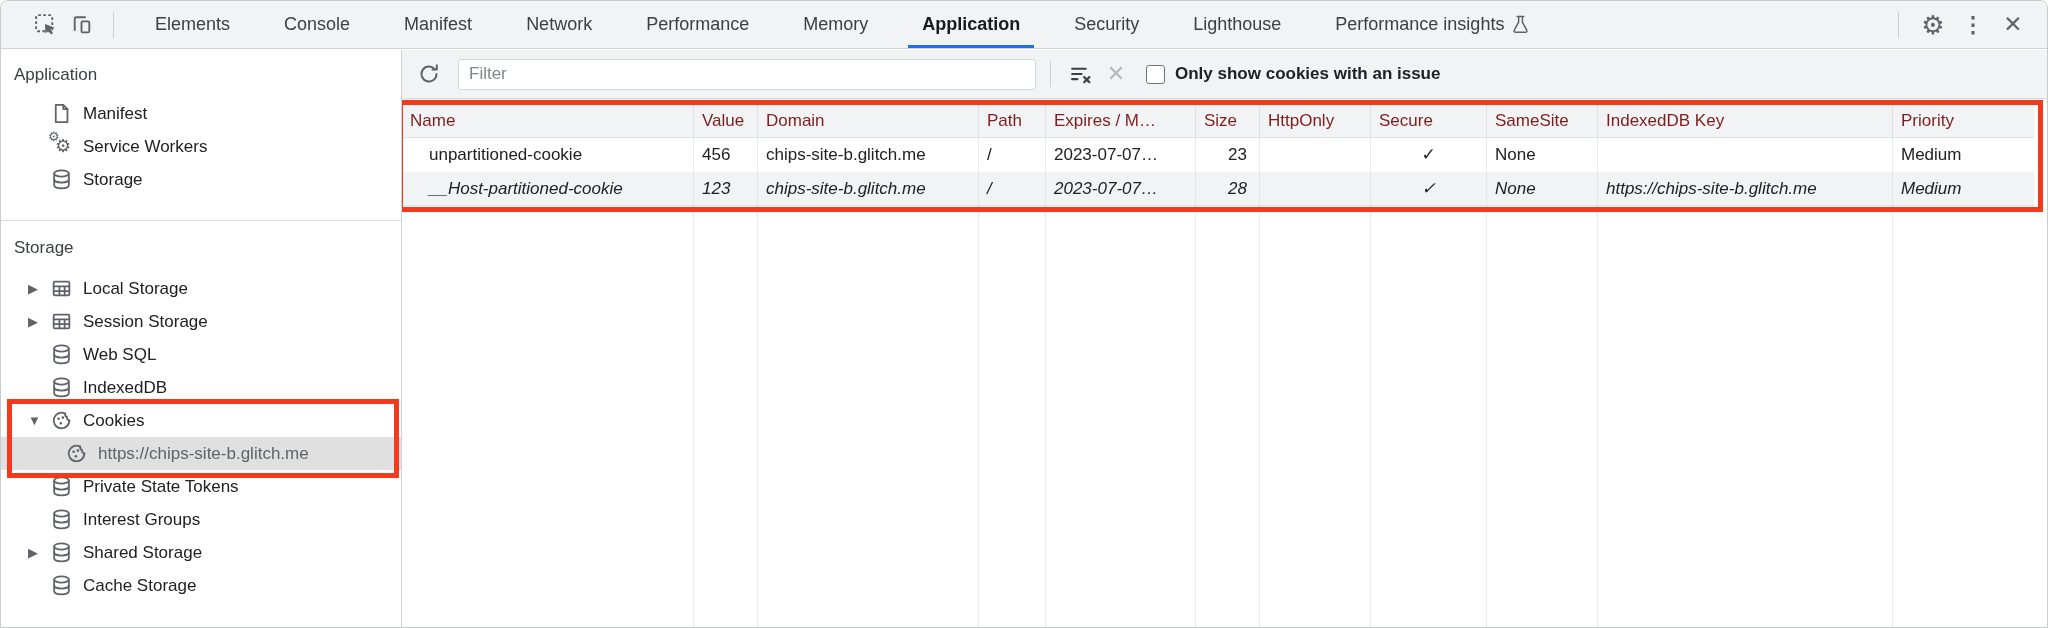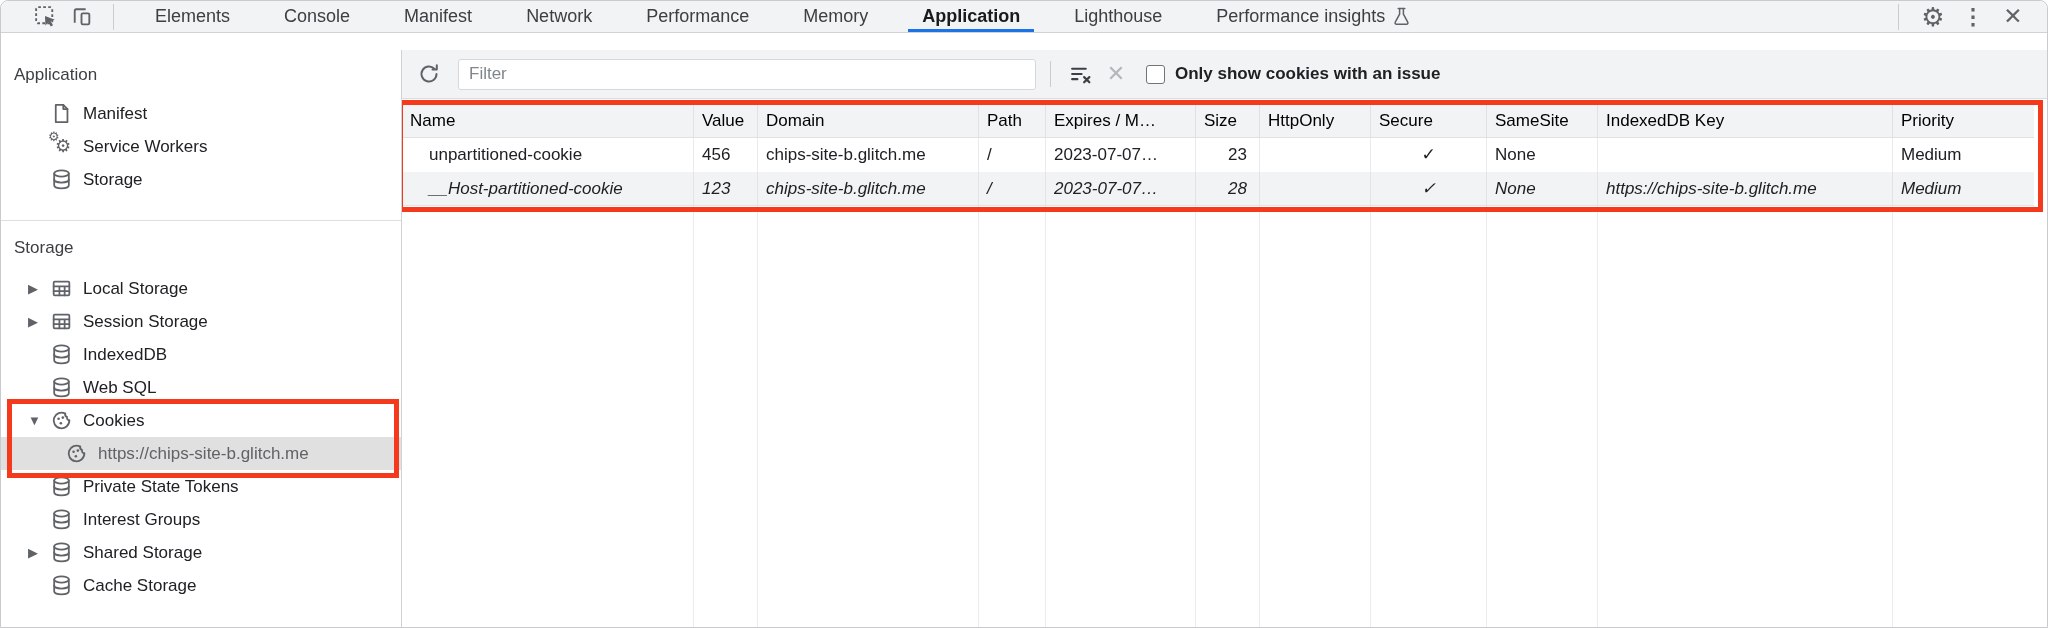--- a/index.html
+++ b/index.html
@@ -1,21 +1,21 @@
 <!DOCTYPE html>
 <html><head>
 <meta charset="utf-8">
 <style>
   * { margin:0; padding:0; box-sizing:border-box; }
   html,body { background:#fff; }
   body { font-family:"Liberation Sans", sans-serif; color:#202124; }
   .devtools { position:relative; width:2048px; height:628px; background:#fff; overflow:hidden; border:1px solid #c8cacd; border-radius:8px 8px 0 0; cursor:default; }
 
   
-  .tabbar { height:32px; background:#f1f3f4; border-bottom:1px solid #d0d3d6; display:flex; align-items:center; border-radius:8px 8px 0 0; }
+  .tabbar { height:48px; background:#f1f3f4; border-bottom:1px solid #d0d3d6; display:flex; align-items:center; border-radius:8px 8px 0 0; }
   .tabbar .icon-btn { display:flex; align-items:center; justify-content:center; width:36px; height:36px; flex:0 0 auto; color:#5f6368; }
   .tabbar .lead { margin-left:26px; }
   .vdiv { width:1px; height:26px; background:#c9ccd0; margin:0 14px; flex:0 0 auto; }
   .tabs { display:flex; height:100%; align-items:stretch; flex:1 1 auto; min-width:0; }
   .tab { position:relative; display:flex; align-items:center; gap:8px; padding:0 27px; font-size:18px; color:#3c4043; white-space:nowrap; }
   .tab.active { color:#1a1a1a; font-weight:700; }
   .tab.active::after { content:""; position:absolute; left:13px; right:13px; bottom:0; height:3px; background:#1a73e8; }
   .flask { color:#5f6368; display:inline-flex; }
   .right-ctrls { display:flex; align-items:center; margin-left:auto; padding-right:14px; }
   .right-ctrls .icon-btn { width:40px; }
@@ -55,21 +55,21 @@
   .issue-check { display:flex; align-items:center; gap:10px; margin-left:12px; }
   .checkbox { width:19px; height:19px; border:1.5px solid #70757a; border-radius:3px; background:#fff; }
   .issue-label { font-size:17px; color:#202124;font-weight:bold; }
 
   
   .grid { position:absolute; top:49px; left:0; right:13px; bottom:0;
           display:grid;
           grid-template-columns:292px 64px 221px 67px 150px 64px 111px 116px 111px 295px minmax(0,1fr);
           grid-template-rows:5px 34px 34px 34px minmax(0,1fr); }
   .spacer-cell { background:#fff; }
-  .th { background:#f1f3f4; border-right:1px solid #dfe1e3; border-bottom:1px solid #dfe1e3; font-size:17px; color:#000000; line-height:33px; padding:0 8px; white-space:nowrap; overflow:hidden; }
+  .th { background:#f1f3f4; border-right:1px solid #dfe1e3; border-bottom:1px solid #dfe1e3; font-size:17px; color:#7f1d1d; line-height:33px; padding:0 8px; white-space:nowrap; overflow:hidden; }
   .td { font-size:17px; color:#202124; line-height:34px; padding:0 8px; border-right:1px solid #e8eaec; white-space:nowrap; overflow:hidden; }
   .r2 { background:#f1f3f4; border-bottom:1px solid #e0e2e4; border-right-color:#e2e4e6;font-style:italic; }
   .name-cell { padding-left:27px; }
   .num { text-align:right; padding-right:12px; }
   .ctr { text-align:center; }
   .filler { border-right:1px solid #ececee; background:#fff; }
   .filler.last, .th.last, .td.last { border-right:none; }
 
   
   .annot { position:absolute; border:5px solid #f5391c; pointer-events:none; z-index:9; }
@@ -112,20 +112,23 @@
       <div class="tab">
           <span>Performance</span>
         </div>
       <div class="tab">
           <span>Memory</span>
         </div>
       <div class="tab active">
           <span>Application</span>
         </div>
       <div class="tab">
+          <span>Security</span>
+        </div>
+      <div class="tab">
           <span>Lighthouse</span>
         </div>
       <div class="tab">
         <span>Performance insights</span>
         <span class="flask">
           <svg width="17" height="19" viewBox="0 0 18 20" fill="none" stroke="#5f6368" stroke-width="1.6" stroke-linecap="round" stroke-linejoin="round">
             <path d="M5.5 1.5 h7 M7 1.5 v6 l-4.6 8.4 a1.6 1.6 0 0 0 1.4 2.4 h10.4 a1.6 1.6 0 0 0 1.4-2.4 L11 7.5 v-6"></path>
           </svg>
         </span>
       </div>
@@ -203,32 +206,32 @@
         </div>
         <div class="tree-item">
           <span class="expander"></span>
           <span class="s-icon">
             <svg class="si" viewBox="0 0 22 22">
                 <ellipse cx="11" cy="5.2" rx="7" ry="3"></ellipse>
                 <path d="M4 5.2 v11.3 c0 1.7 3.1 3 7 3 s7-1.3 7-3 V5.2"></path>
                 <path d="M4 10.9 c0 1.7 3.1 3 7 3 s7-1.3 7-3"></path>
               </svg>
           </span>
+          <span>Web SQL</span>
+        </div>
+        <div class="tree-item">
+          <span class="expander"></span>
+          <span class="s-icon">
+            <svg class="si" viewBox="0 0 22 22">
+                <ellipse cx="11" cy="5.2" rx="7" ry="3"></ellipse>
+                <path d="M4 5.2 v11.3 c0 1.7 3.1 3 7 3 s7-1.3 7-3 V5.2"></path>
+                <path d="M4 10.9 c0 1.7 3.1 3 7 3 s7-1.3 7-3"></path>
+              </svg>
+          </span>
           <span>IndexedDB</span>
-        </div>
-        <div class="tree-item">
-          <span class="expander"></span>
-          <span class="s-icon">
-            <svg class="si" viewBox="0 0 22 22">
-                <ellipse cx="11" cy="5.2" rx="7" ry="3"></ellipse>
-                <path d="M4 5.2 v11.3 c0 1.7 3.1 3 7 3 s7-1.3 7-3 V5.2"></path>
-                <path d="M4 10.9 c0 1.7 3.1 3 7 3 s7-1.3 7-3"></path>
-              </svg>
-          </span>
-          <span>Web SQL</span>
         </div>
         <div class="tree-item">
           <span class="expander">▼</span>
           <span class="s-icon">
             <svg class="si" viewBox="0 0 22 22">
                 <path d="M18.5 11 A7.5 7.5 0 1 1 14.6 4.4"></path>
                 <path d="M14.6 4.4 a2.7 2.7 0 0 0 1.7 3.2 a2.7 2.7 0 0 0 2.2 3.4"></path>
                 <circle class="fill" cx="8.2" cy="9.3" r="1.25"></circle>
                 <circle class="fill" cx="12.3" cy="8.2" r="1.25"></circle>
                 <circle class="fill" cx="10.4" cy="13.6" r="1.25"></circle>

